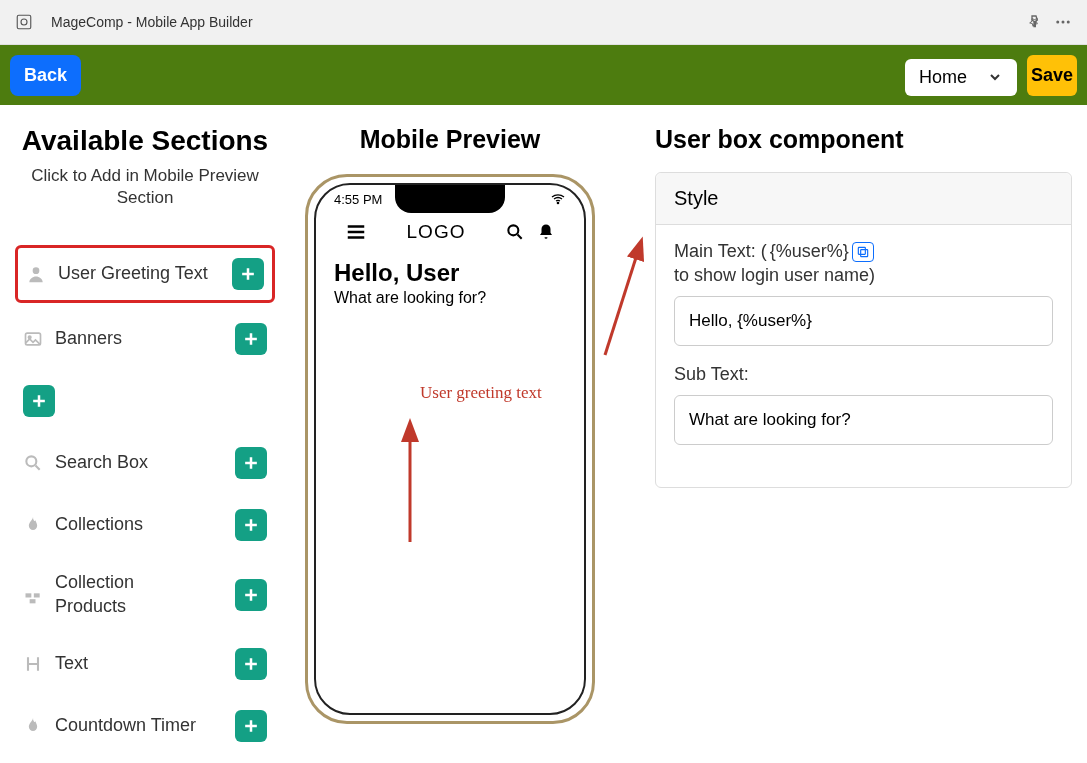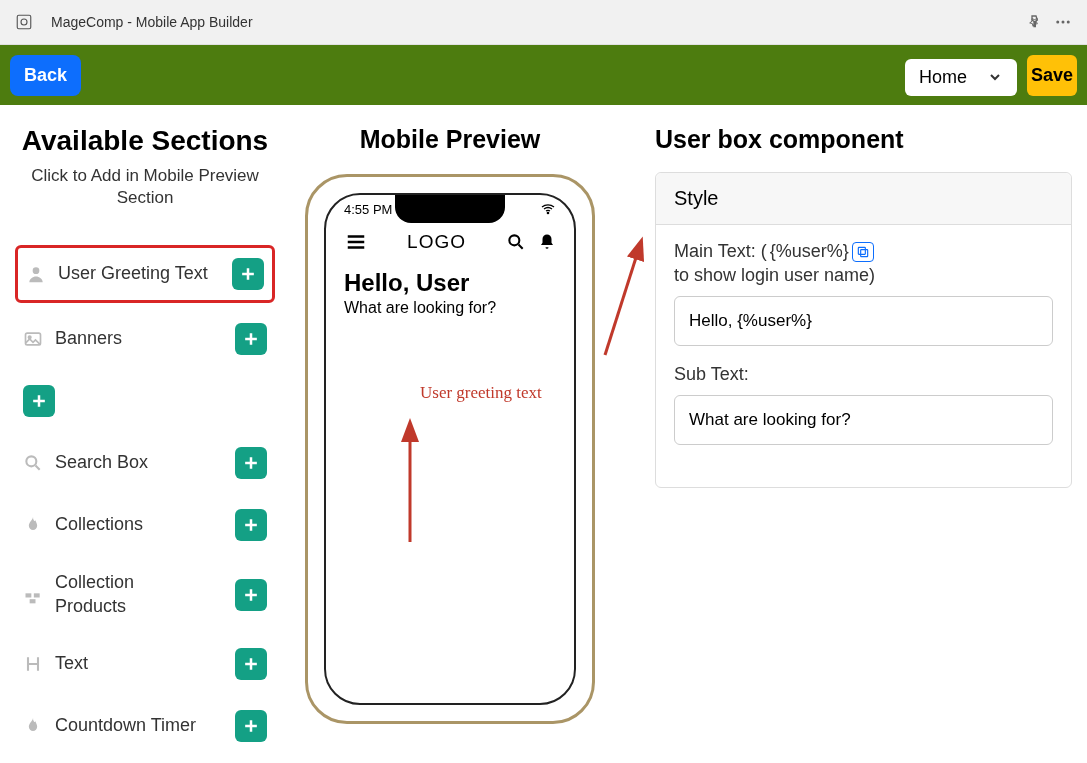--- a/index.html
+++ b/index.html
@@ -26,25 +26,25 @@
     .left-subtitle { font-size: 17px; color: #333; text-align: center; margin-bottom: 36px; line-height: 1.3; }
     .section-item { display: flex; align-items: center; justify-content: space-between; padding: 10px 8px; border-radius: 6px; margin-bottom: 10px; }
     .section-item.highlighted { border: 3px solid #d92626; }
     .section-left { display: flex; align-items: center; gap: 12px; }
     .section-icon { width: 20px; height: 20px; color: #bbb; }
     .section-label { font-size: 18px; color: #333; font-weight: 500; line-height: 1.3; max-width: 150px; }
     .add-btn { background: #14a085; border: none; border-radius: 6px; width: 32px; height: 32px; display: flex; align-items: center; justify-content: center; cursor: pointer; color: #fff; flex-shrink: 0; }
     
     .center-col { width: 310px; display: flex; flex-direction: column; align-items: center; position: relative; }
     .center-title { font-size: 25px; font-weight: 700; margin-bottom: 20px; }
-    .phone-frame { width: 290px; height: 550px; border: 3px solid #aa9566; border-radius: 42px; background: #fff; position: relative; overflow: hidden; padding: 16px; }
+    .phone-frame { width: 290px; height: 550px; border: 3px solid #aa9566; border-radius: 42px; background: #fff; position: relative; overflow: hidden; padding: 6px; }
     .phone-inner { border: 2px solid #222; border-radius: 36px; height: 100%; overflow: hidden; position: relative; }
     .notch { position: absolute; top: 0; left: 50%; transform: translateX(-50%); width: 110px; height: 28px; background: #000; border-radius: 0 0 16px 16px; z-index: 2; }
     .status-bar { display: flex; justify-content: space-between; align-items: center; padding: 6px 18px 4px; font-size: 13px; font-weight: 500; }
-    .app-header { display: flex; justify-content: flex-end; align-items: center; padding: 10px 18px; gap: 40px; }
+    .app-header { display: flex; justify-content: center; align-items: center; padding: 10px 18px; gap: 40px; }
     .app-logo { font-size: 19px; font-weight: 400; letter-spacing: 1px; }
     .app-header-icons { display: flex; gap: 12px; align-items: center; }
     .greeting-main { font-size: 24px; font-weight: 600; padding: 6px 18px 2px; }
     .greeting-sub { font-size: 16px; padding: 0 18px; }
     
     .annotation-text { position: absolute; color: #c0392b; font-size: 17px; font-family: Georgia, serif; }
     
     .right-col { flex: 1; padding-left: 30px; }
     .right-title { font-size: 25px; font-weight: 600; margin-bottom: 18px; }
     .style-panel { border: 1px solid #ddd; border-radius: 6px; }

